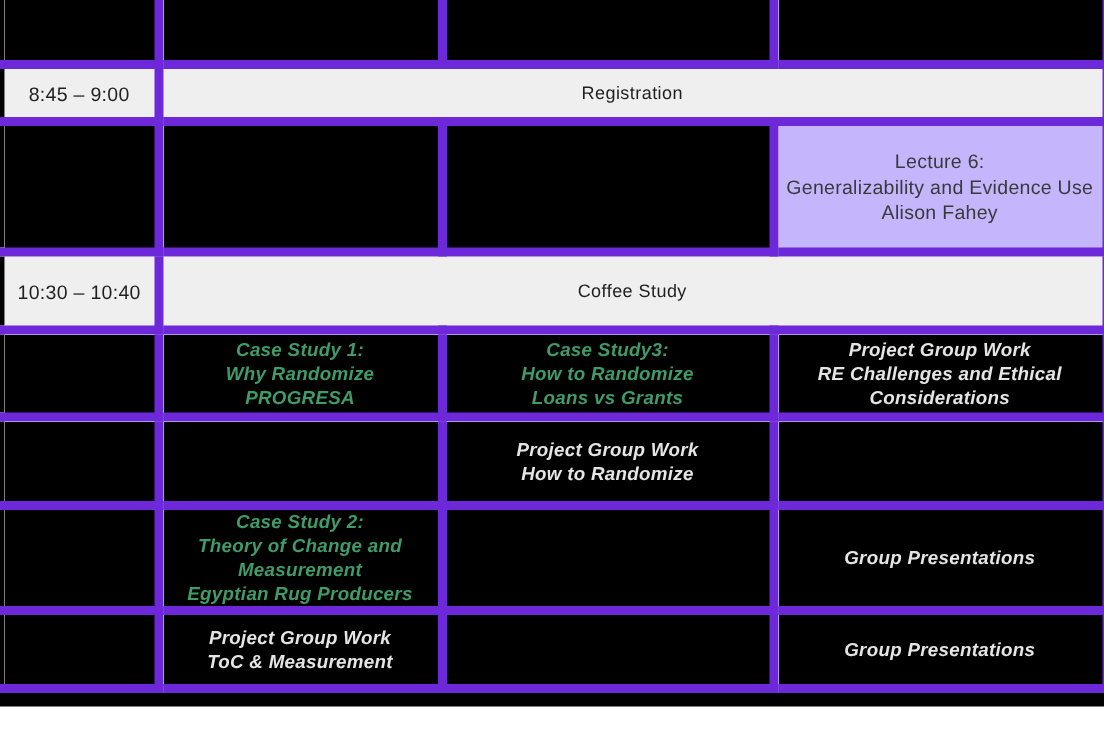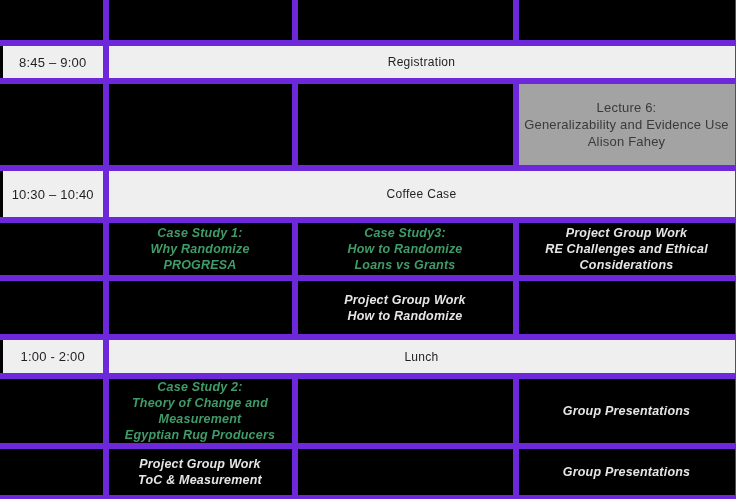--- a/index.html
+++ b/index.html
@@ -20,21 +20,21 @@
     border: 6px solid #6d28d9;
     padding: 0 4px;
     text-align: center;
     vertical-align: middle;
     overflow: hidden;
   }
   td:first-child { border-left: 3px solid #000000; }
   tr:first-child td { border-top: none; }
   .black { background: #000000; font-style: italic; }
   .gray  { background: #efefef; }
-  .white { background: #a3a3a3; }
+  .white { background: #c4b5fd; }
   .time-cell {
     font-size: 13px;
     color: #1f1f1f;
     letter-spacing: 0.2px;
     white-space: nowrap;
   }
   .break-cell {
     font-size: 12px;
     color: #1f1f1f;
     letter-spacing: 0.3px;
@@ -90,21 +90,21 @@
     <td class="black"></td>
     <td class="black"></td>
     <td class="black"></td>
     <td class="white lecture-cell">Lecture 6:
 Generalizability and Evidence Use
 Alison Fahey</td>
   </tr>
 
   <tr style="height:52px">
     <td class="gray time-cell">10:30 – 10:40</td>
-    <td class="gray break-cell" colspan="3">Coffee Case</td>
+    <td class="gray break-cell" colspan="3">Coffee Study</td>
   </tr>
 
   <tr style="height:58px">
     <td class="black"></td>
     <td class="black session green-text">Case Study 1:
 Why Randomize
 PROGRESA</td>
     <td class="black session green-text">Case Study3:
 How to Randomize
 Loans vs Grants</td>
@@ -113,24 +113,20 @@
   </tr>
 
   <tr style="height:59px">
     <td class="black"></td>
     <td class="black"></td>
     <td class="black session teal-text">Project Group Work
 How to Randomize</td>
     <td class="black"></td>
   </tr>
 
-  <tr style="height:39px">
-    <td class="gray time-cell">1:00 - 2:00</td>
-    <td class="gray break-cell" colspan="3">Lunch</td>
-  </tr>
 
   <tr style="height:66px">
     <td class="black"></td>
     <td class="black session green-text">Case Study 2:
 Theory of Change and Measurement
 Egyptian Rug Producers</td>
     <td class="black"></td>
     <td class="black session teal-text">Group Presentations</td>
   </tr>
 

